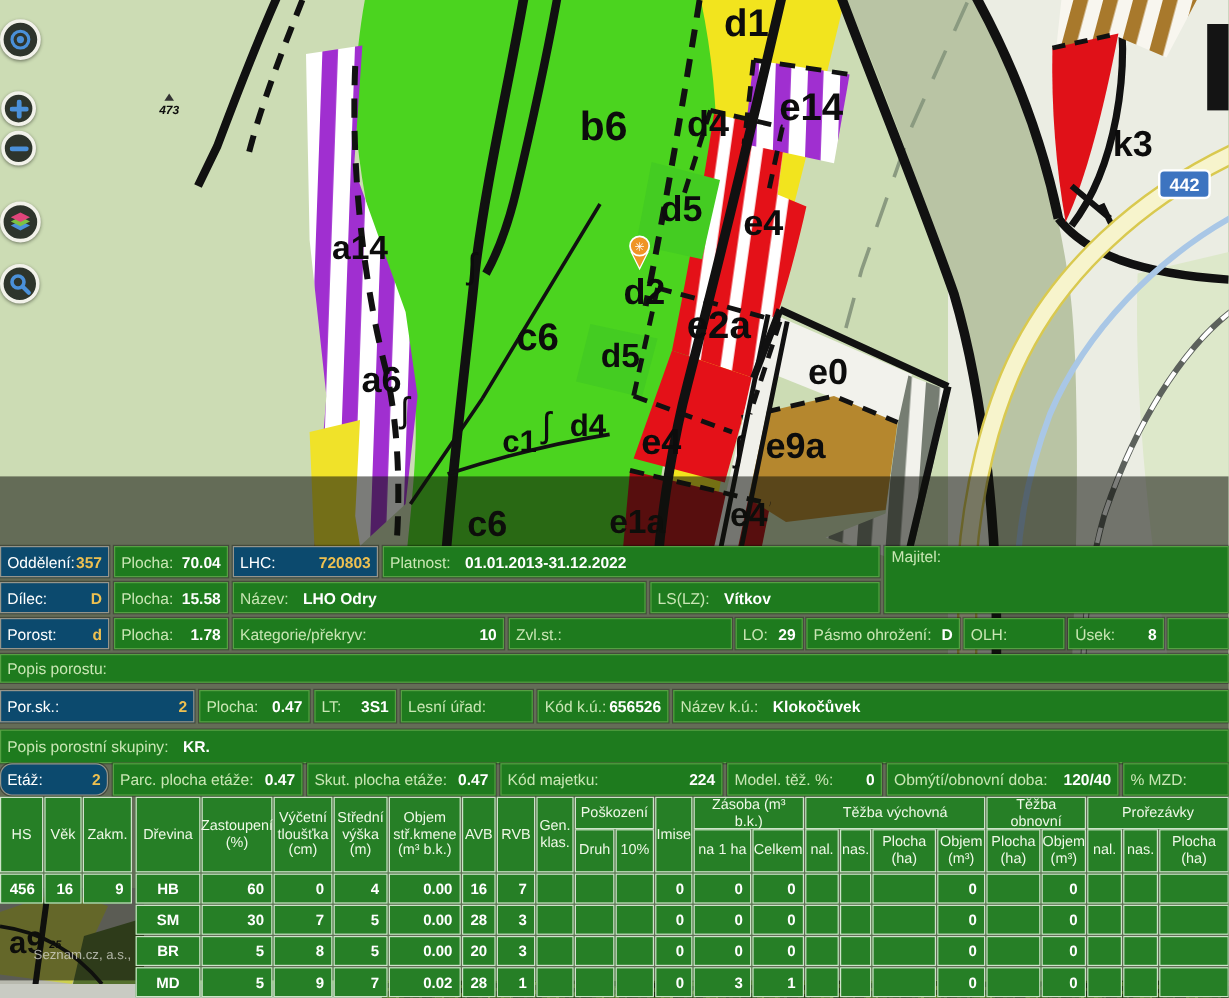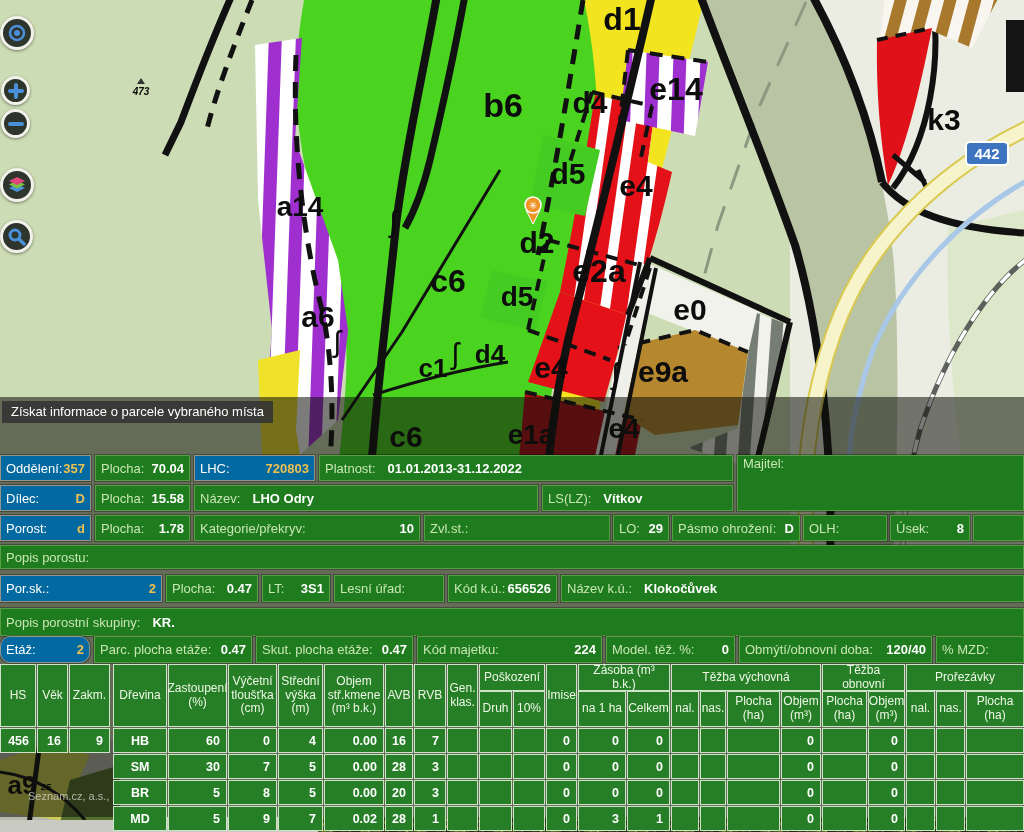--- a/index.html
+++ b/index.html
@@ -12,21 +12,21 @@
   #tooltip{position:absolute;left:2px;top:401px;height:22px;line-height:22px;
            padding:0 9px;background:rgba(52,52,52,0.9);color:#fff;font-size:13px;z-index:3;}
   #watermark{position:absolute;left:28px;top:790px;color:rgba(225,225,218,0.72);
              font-size:11px;z-index:2;}
   
   .box{position:absolute;display:flex;align-items:center;padding:0 5px;box-sizing:border-box;
        font-size:13px;background:#1e7b1e;border:1px solid #55a043;
        box-shadow:0 0 0 1px rgba(0,0,0,.3);z-index:3;}
   .box .lbl{color:#c9e6b4;white-space:nowrap;}
   .box .val{color:#fff;font-weight:700;white-space:nowrap;}
-  .box.gray{background:#0369a1;border-color:#95958b;}
+  .box.gray{background:#0c4a6e;border-color:#95958b;}
   .box.gray .lbl{color:#fff;}
   .box.gray .val{color:#eec050;}
   .box.right .val{margin-left:auto;}
   .box.after .val{margin-left:12px;}
   .box.top{align-items:flex-start;padding-top:0;}
   
   .tcell{position:absolute;background:#267f26;border:1px solid #cde4c9;box-sizing:border-box;
          color:#fff;font-size:12.5px;display:flex;align-items:center;justify-content:flex-end;
          padding:0 6px;font-weight:700;z-index:3;}
   .thead{font-weight:400;color:#eef8e6;justify-content:center;text-align:center;
@@ -180,21 +180,20 @@
       <path d="M526,210 L540,210 L533,224 Z" fill="#ef9426" stroke="#ffffff" stroke-width="1"></path>
       <circle cx="533" cy="205" r="8" fill="#ef9426" stroke="#ffffff" stroke-width="1.5"></circle>
       <text x="533" y="209" text-anchor="middle" font-size="10" fill="#ffffff" font-family="DejaVu Sans, sans-serif">✳</text>
     </g>
   </svg>
 
   <div id="overlay"></div>
 
   <div id="watermark">Seznam.cz, a.s.,</div>
 
-  <div id="tooltip">Získat informace o parcele vybraného místa</div>
 
   <div id="boxes">
       <div class="box right gray" style="left: 0px; top: 455px; width: 91px; height: 26px;">
         <span class="lbl">Oddělení:</span>
         <span class="val">357</span>
       </div>
       <div class="box right" style="left: 95px; top: 455px; width: 95px; height: 26px;">
         <span class="lbl">Plocha:</span>
         <span class="val">70.04</span>
       </div>

